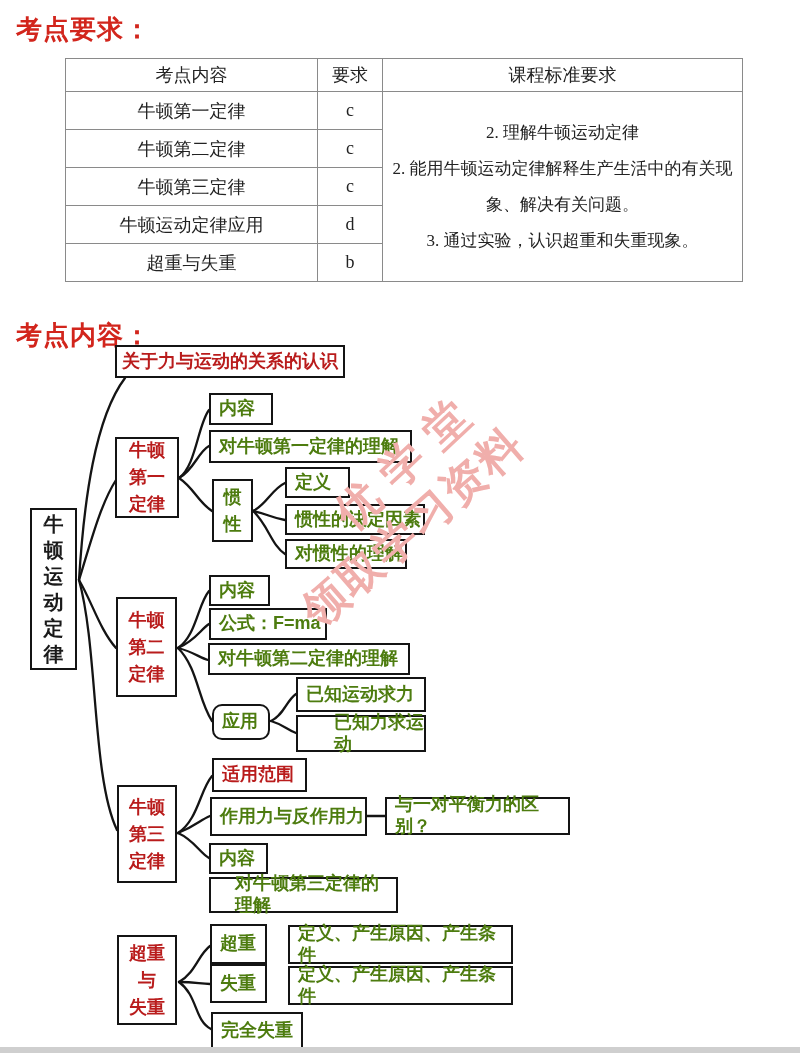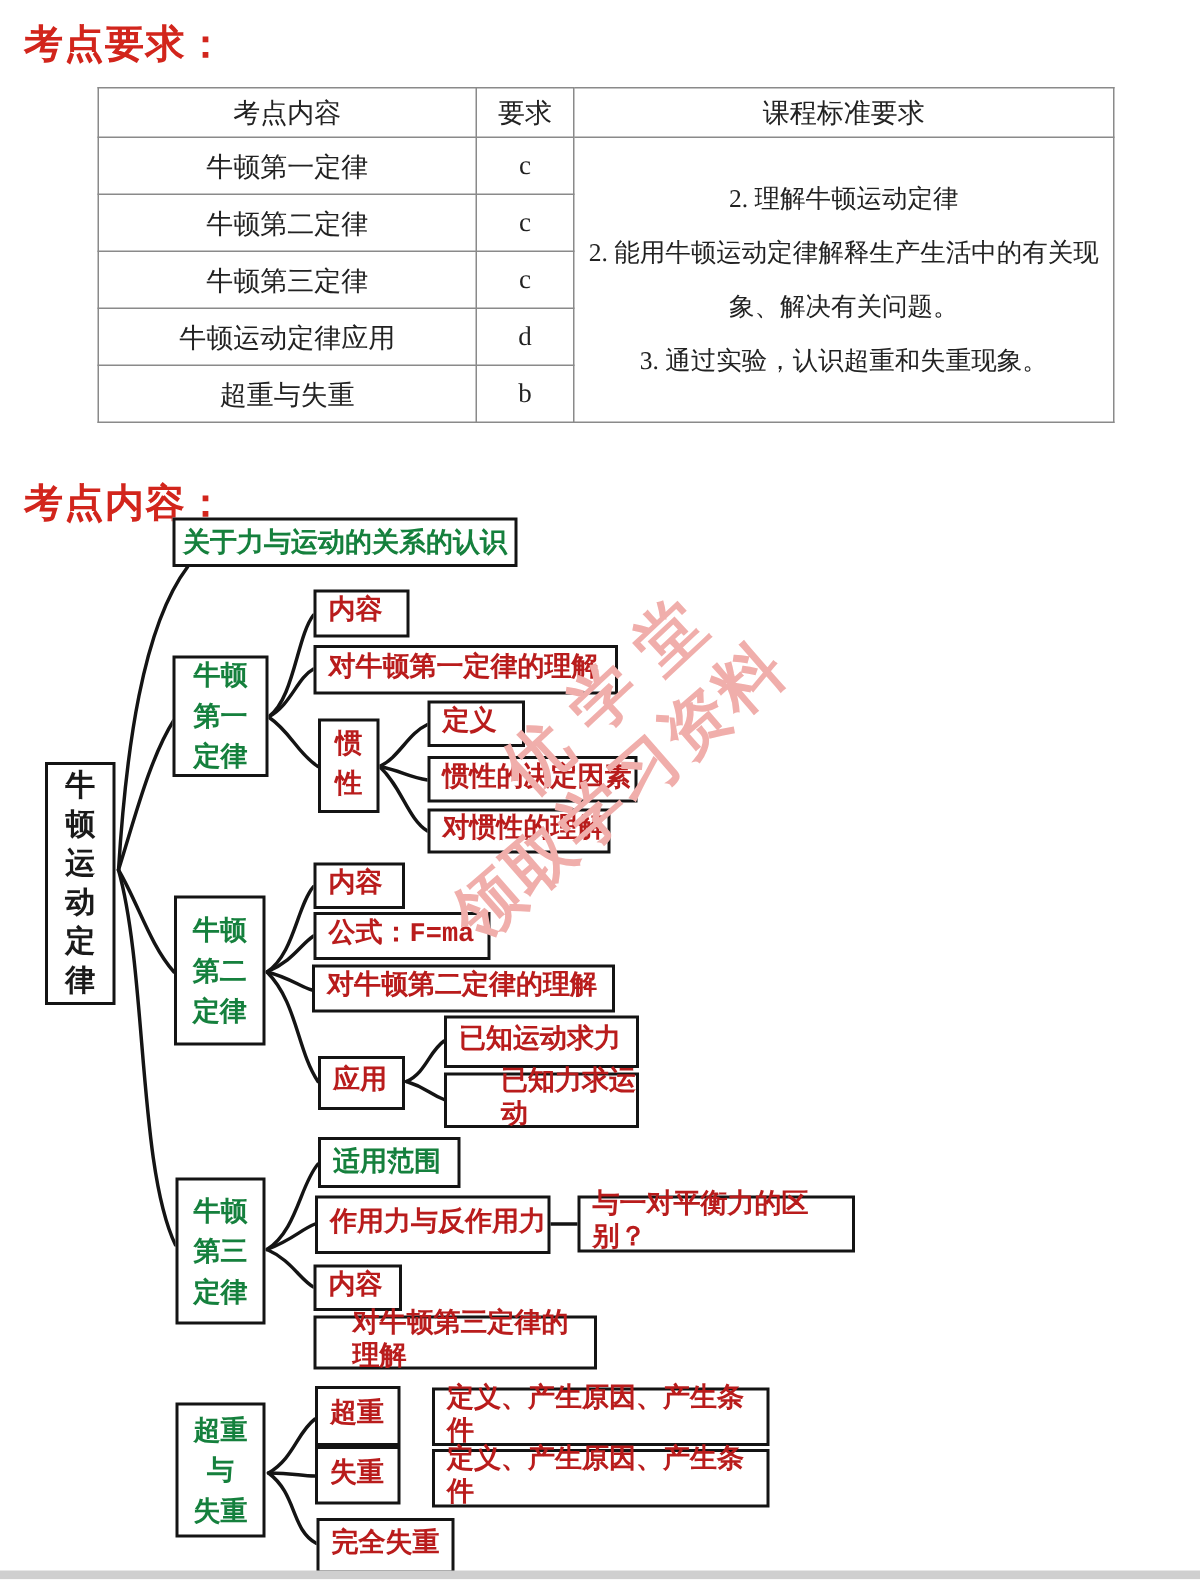--- a/index.html
+++ b/index.html
@@ -18,22 +18,22 @@
   td.standards{text-align:left;vertical-align:middle;padding:4px 6px 4px 9px;}
   td.standards p{margin:0;font-size:17px;line-height:36px;}
   
   .mm-svg{position:absolute;left:0;top:0;z-index:1;}
   .node{position:absolute;z-index:2;background:#ffffff;border:2px solid #141414;
         box-sizing:border-box;display:flex;align-items:center;
         font-weight:bold;font-size:18px;line-height:1.2;}
   .node.center{justify-content:center;text-align:center;}
   .node.left{justify-content:flex-start;padding-left:8px;}
   .stack{white-space:pre-line;text-align:center;justify-content:center;}
-  .c-blue{color:#15803d;}
-  .c-red{color:#b91c1c;font-family:Liberation Mono, monospace;}
+  .c-blue{color:#b91c1c;}
+  .c-red{color:#4d7c0f;}
   .c-black{color:#1a1a1a;font-family:"Liberation Serif","DejaVu Serif",serif;}
   .root-node{font-size:20px;line-height:26px;letter-spacing:0;}
   .law-node{line-height:27px;}
   
   .wm{position:absolute;z-index:3;color:#f0aeab;font-weight:bold;
       pointer-events:none;white-space:nowrap;}
   .wm1{left:318px;top:430px;font-size:44px;letter-spacing:16px;transform:rotate(-43deg);}
   .wm2{left:275px;top:498px;font-size:44px;letter-spacing:2px;transform:rotate(-41deg);}
   .bottom-bar{position:absolute;left:0;top:1047px;width:800px;height:6px;background:#cfcfcf;z-index:4;}
 </style>
@@ -135,21 +135,21 @@
   <div class="node left c-red" style="left:285px;top:467px;width:65px;height:31px;">定义</div>
   <div class="node left c-red" style="left:285px;top:504px;width:140px;height:31px;">惯性的决定因素</div>
   <div class="node left c-red" style="left:285px;top:539px;width:122px;height:30px;">对惯性的理解</div>
 
   <div class="node stack c-blue law-node" style="left:116px;top:597px;width:61px;height:100px;">牛顿
 第二
 定律</div>
   <div class="node left c-red" style="left:209px;top:575px;width:61px;height:31px;">内容</div>
   <div class="node left c-red" style="left:209px;top:608px;width:118px;height:32px;">公式：F=ma</div>
   <div class="node left c-red" style="left:208px;top:643px;width:202px;height:32px;">对牛顿第二定律的理解</div>
-  <div class="node left c-red" style="left:212px;top:704px;width:58px;height:36px;">应用</div>
+  <div class="node left c-red" style="left:212px;top:704px;width:58px;height:36px;border-radius:10px;">应用</div>
   <div class="node left c-red" style="left:296px;top:677px;width:130px;height:35px;">已知运动求力</div>
   <div class="node left c-red" style="left:296px;top:715px;width:130px;height:37px;padding-left:36px;">已知力求运动</div>
 
   <div class="node stack c-blue law-node" style="left:117px;top:785px;width:60px;height:98px;">牛顿
 第三
 定律</div>
   <div class="node left c-blue" style="left:212px;top:758px;width:95px;height:34px;">适用范围</div>
   <div class="node left c-red" style="left:210px;top:797px;width:157px;height:39px;">作用力与反作用力</div>
   <div class="node left c-red" style="left:385px;top:797px;width:185px;height:38px;">与一对平衡力的区别？</div>
   <div class="node left c-red" style="left:209px;top:843px;width:59px;height:31px;">内容</div>

